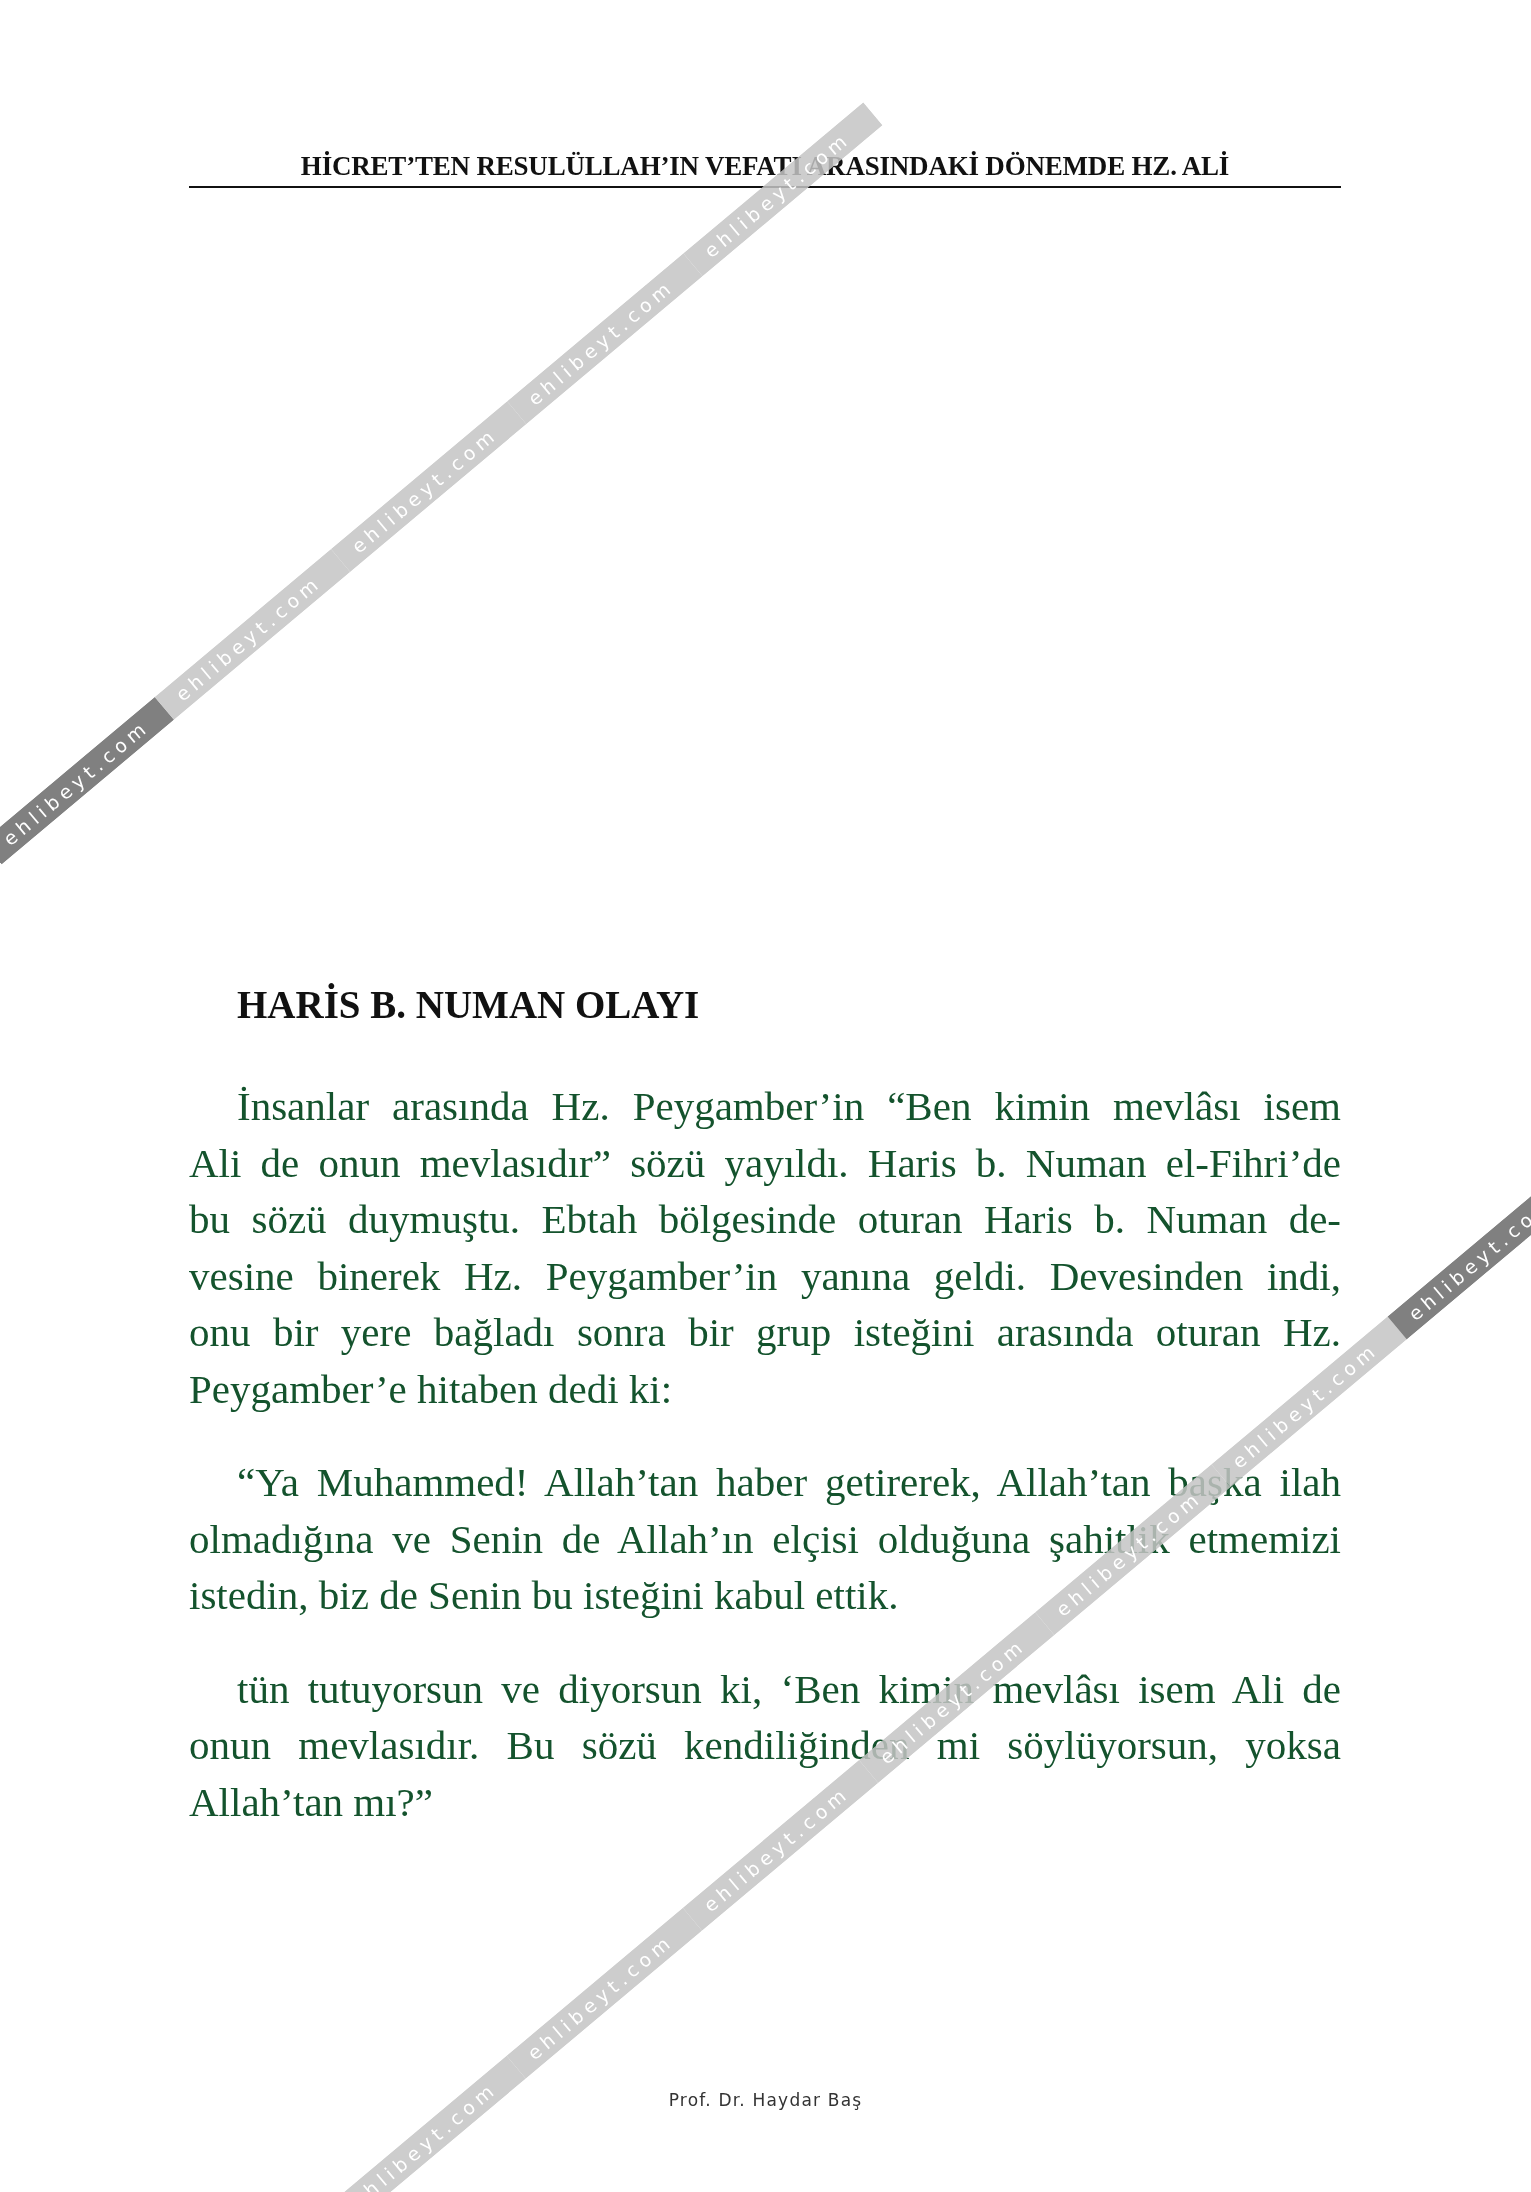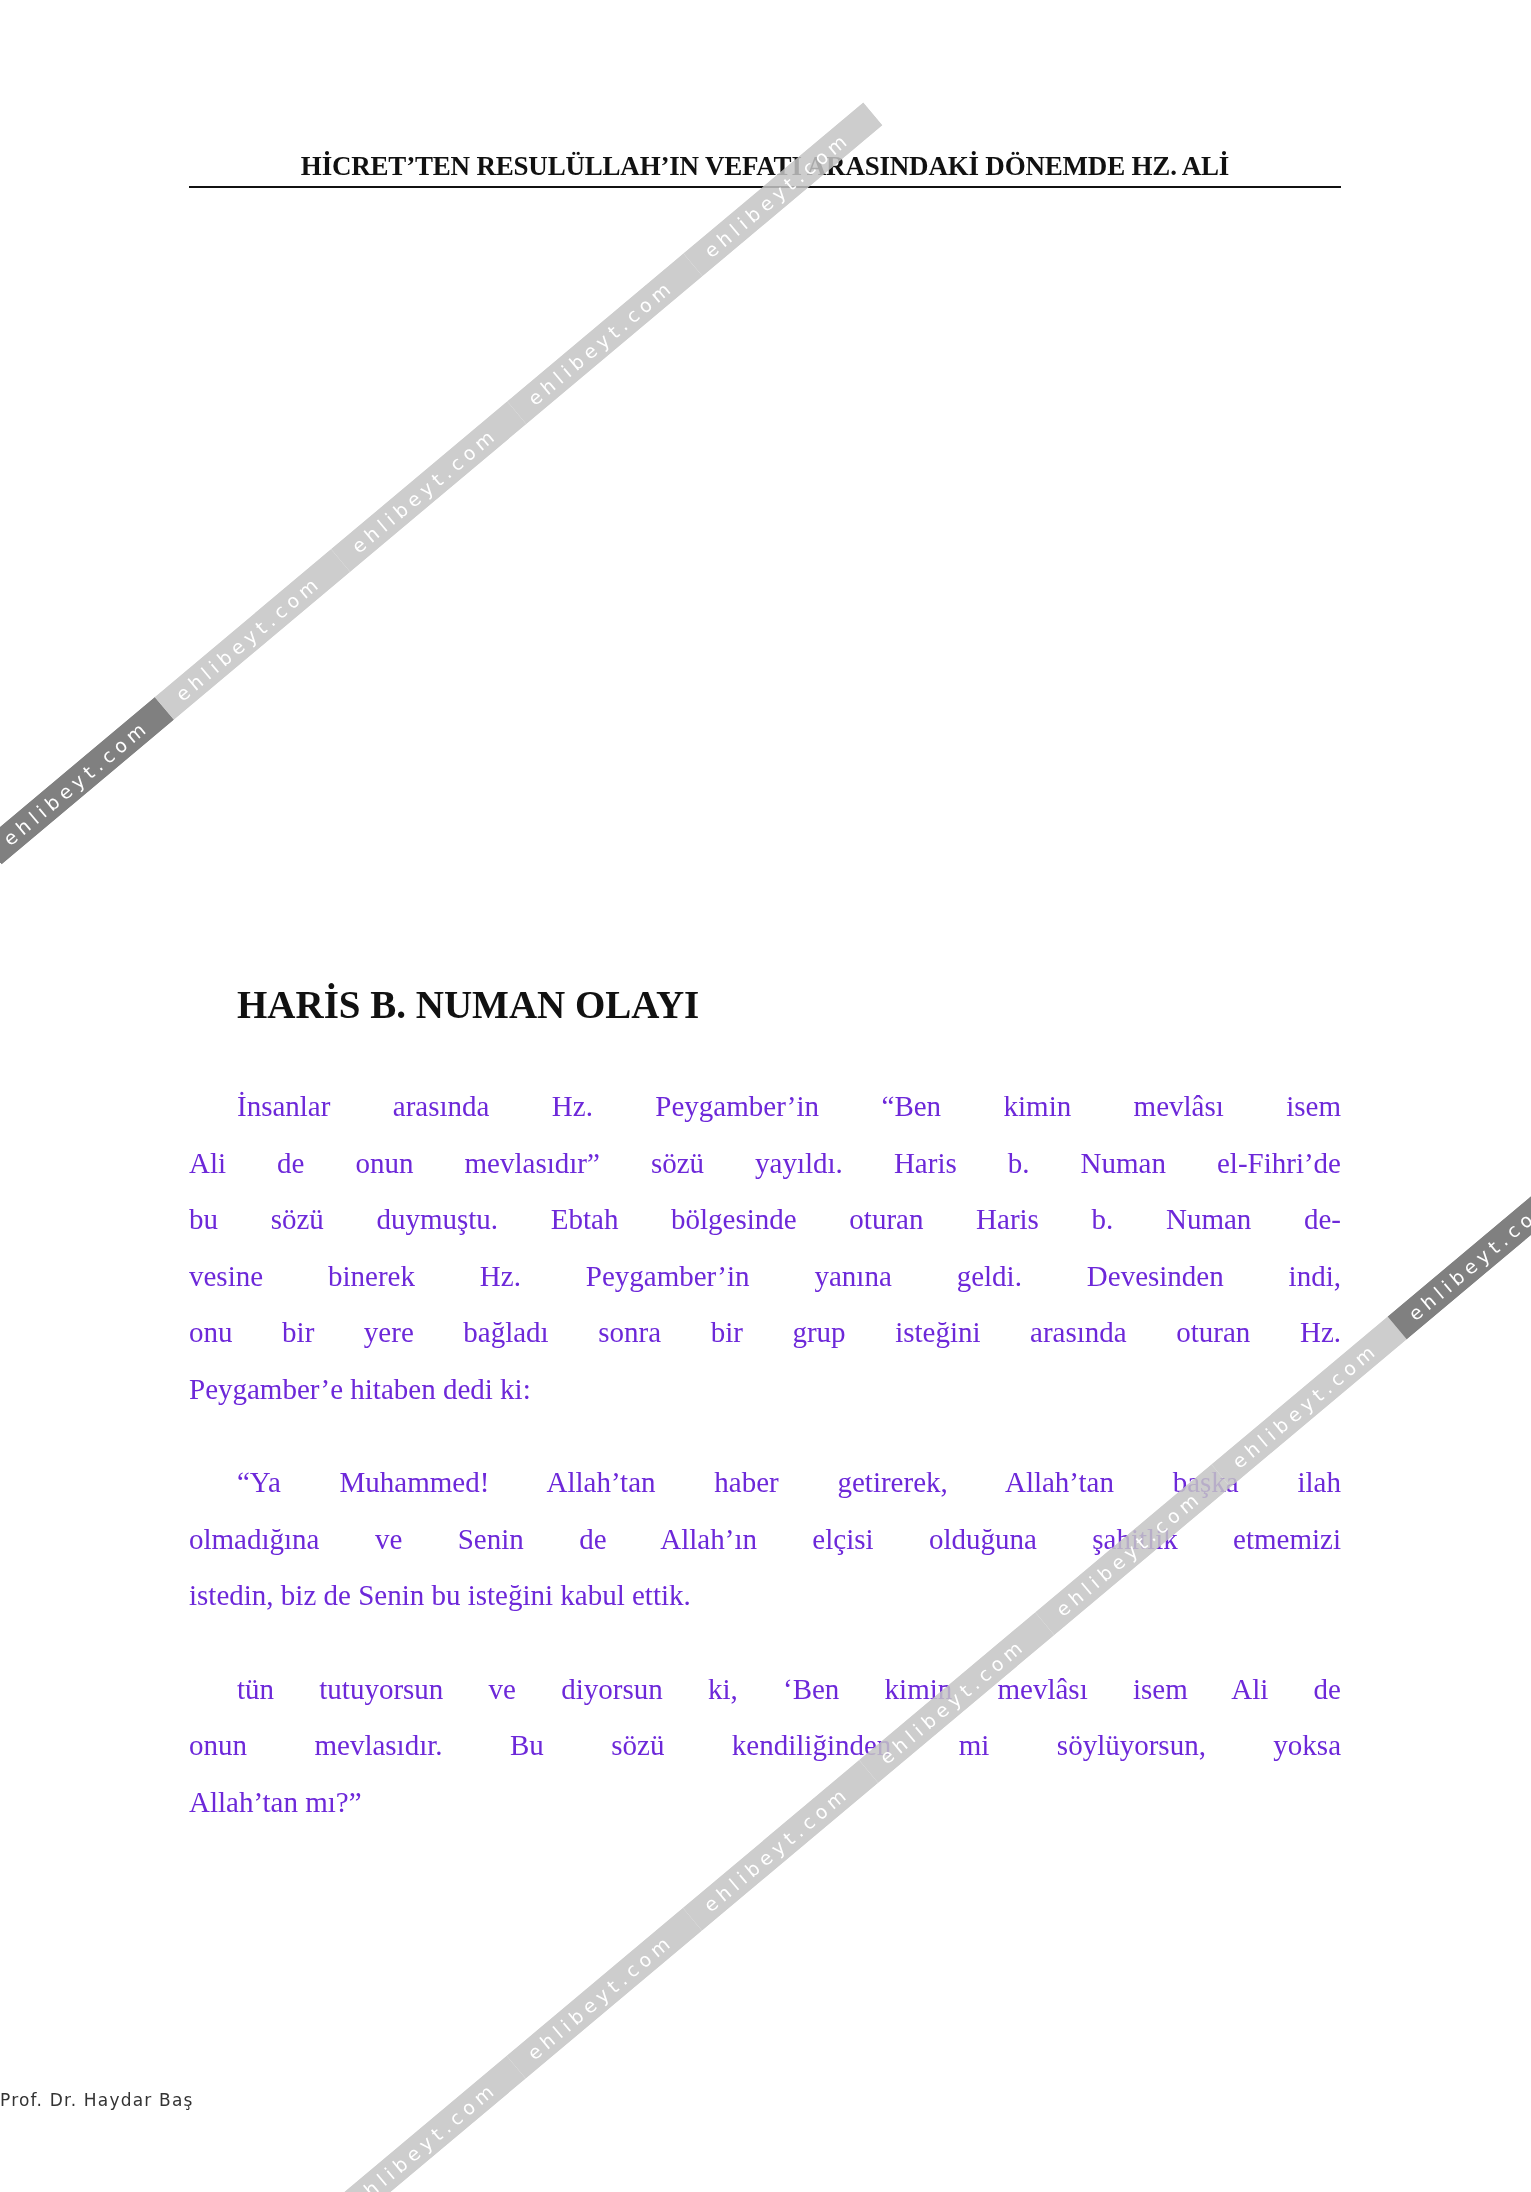--- a/index.html
+++ b/index.html
@@ -17,31 +17,31 @@
     }
 
     .section-title {
       position: absolute; left: 237px; top: 983px;
       font-family: "Liberation Serif", serif; font-weight: bold;
       font-size: 39px; color: #111; margin: 0; line-height: 44px;
     }
 
     .body-text {
       position: absolute; left: 189px; top: 1078px; width: 1152px;
-      font-family: "Liberation Serif", serif; font-size: 29px;
-      line-height: 56.5px; color: #6d28d9;
+      font-family: "Liberation Serif", serif; font-size: 41px;
+      line-height: 56.5px; color: #14532d;
     }
     .body-text .line { display: block; text-align: justify; text-align-last: justify; }
     .body-text .line.last { text-align-last: left; }
     .body-text .para { margin-bottom: 37px; }
     .body-text .para .line:first-child { text-indent: 48px; }
 
     .footer-author {
       position: absolute; left: 0; width: 1531px; top: 2090px;
-      text-align: left;
+      text-align: center;
       font-family: "DejaVu Sans", sans-serif; font-size: 17px;
       letter-spacing: 1.2px; color: #333;
     }
 
     
     .wm-band {
       position: absolute; height: 30px; transform-origin: 0 50%;
       transform: rotate(-40deg); white-space: nowrap; overflow: hidden;
       pointer-events: none;
     }

